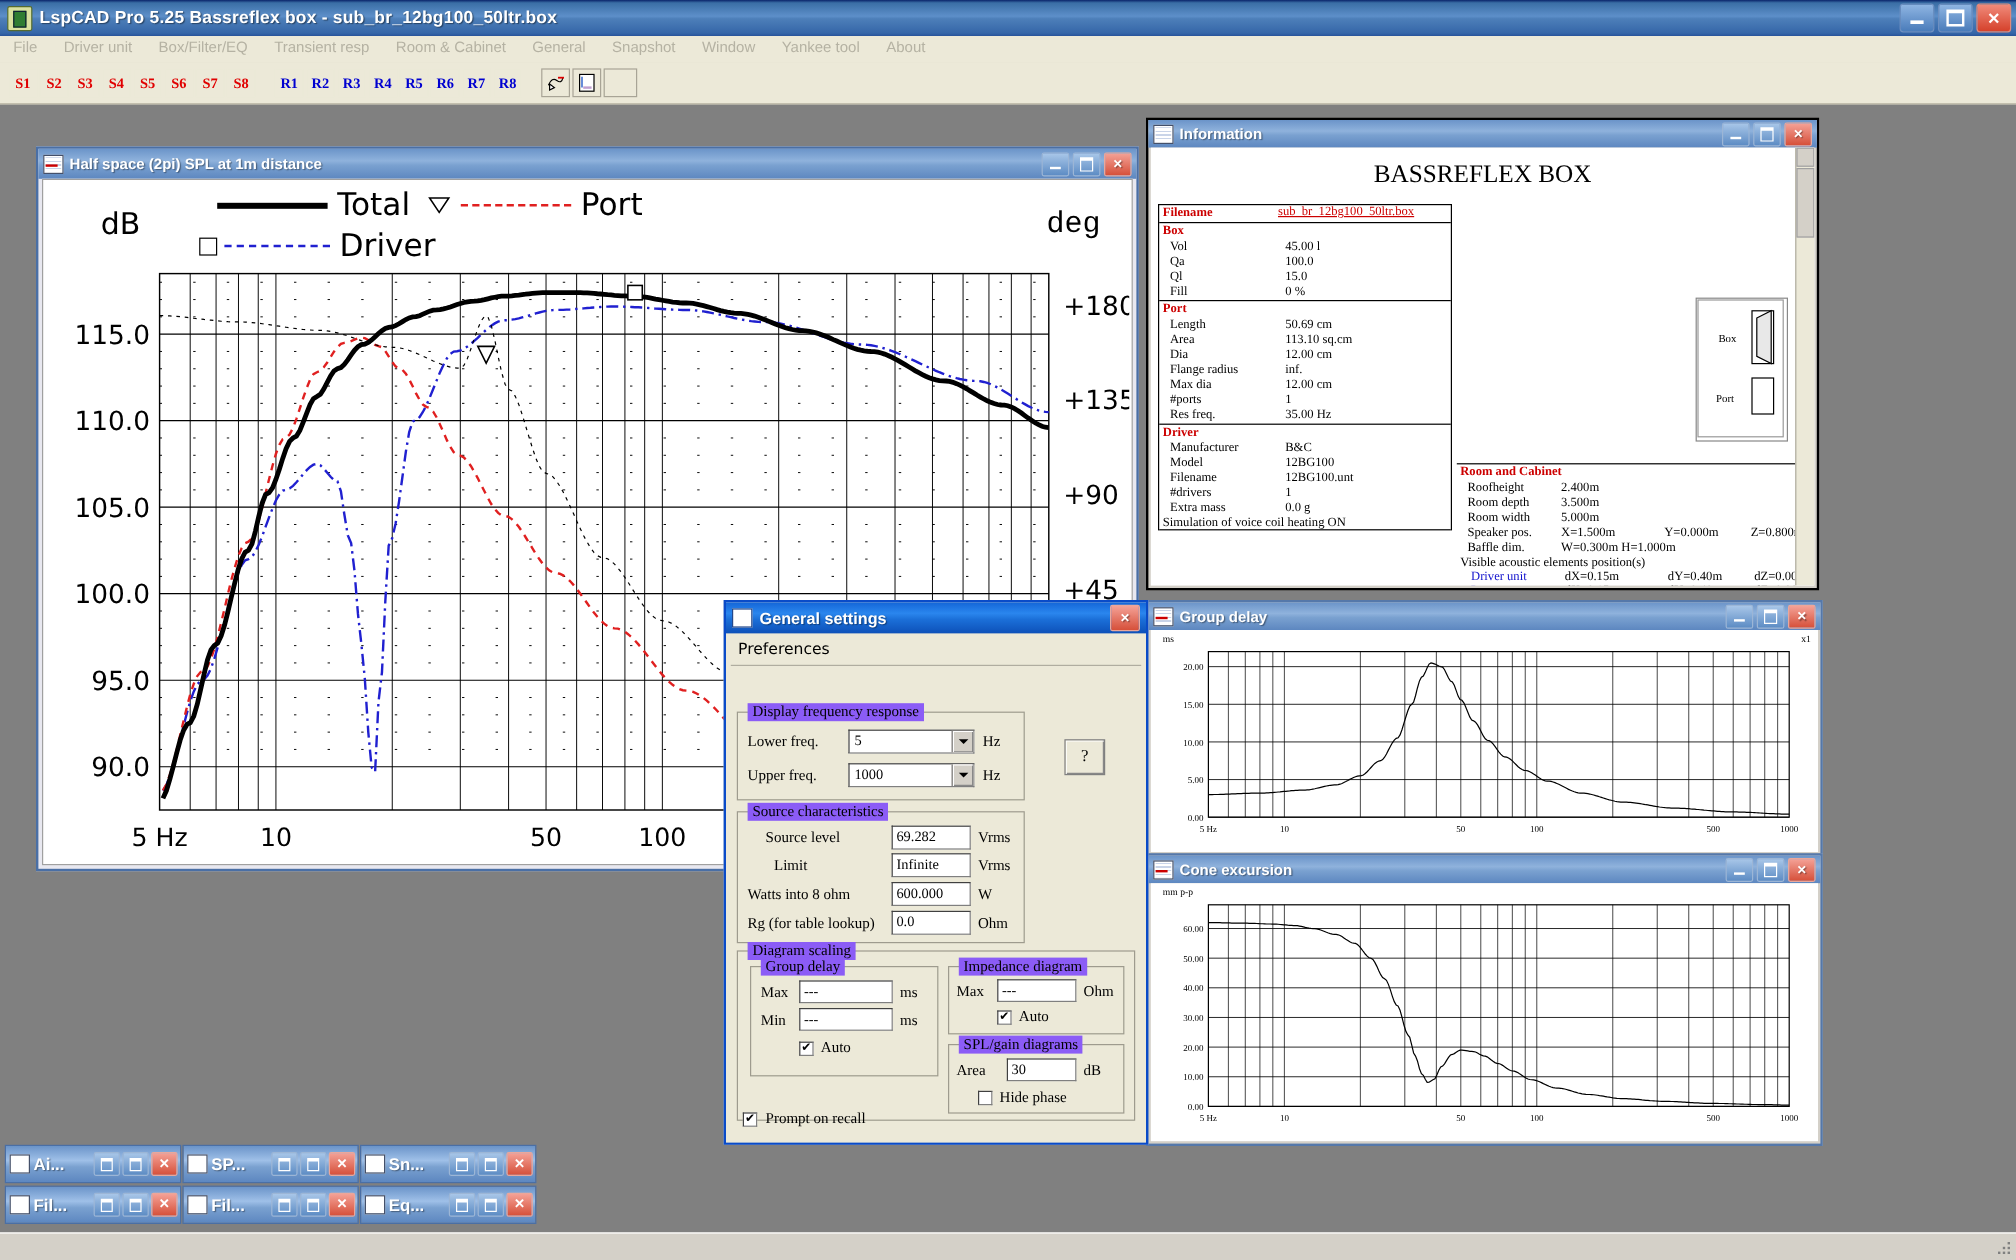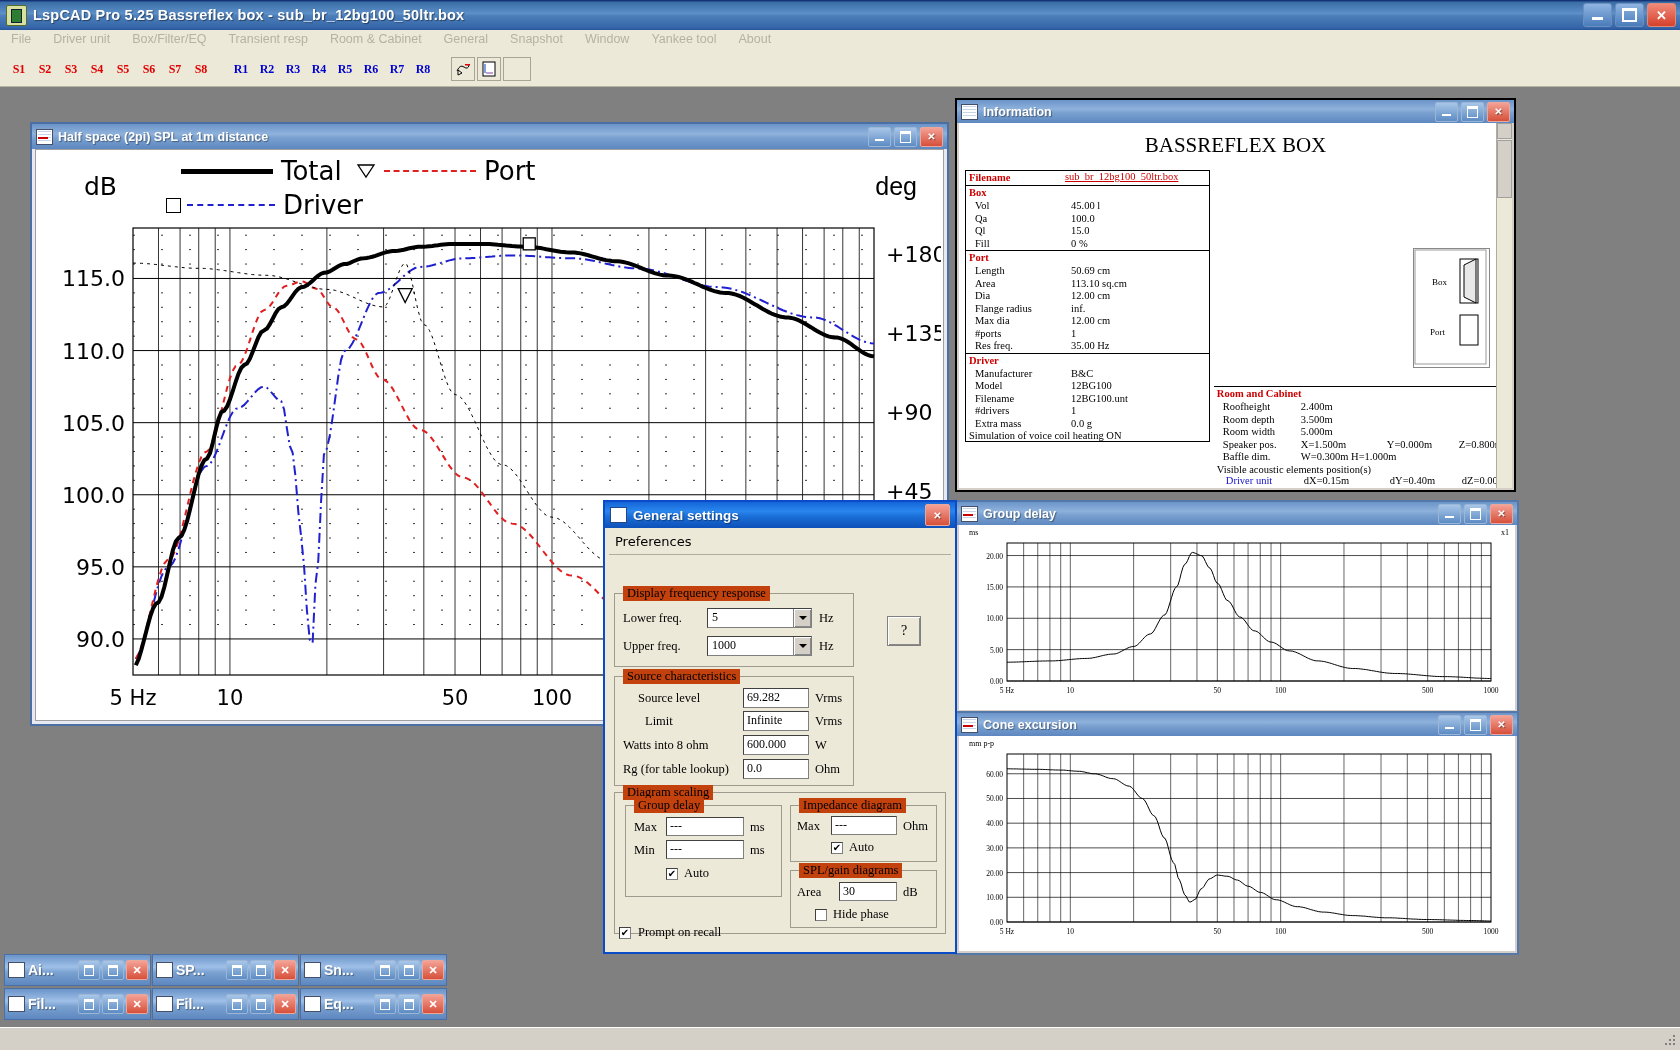--- a/index.html
+++ b/index.html
@@ -101,21 +101,21 @@
   .wb .g-max{width:9px;height:8px;border:1.5px solid #fff;border-top-width:3px;}
   .win-body{position:absolute;left:0;right:0;bottom:0;top:23px;background:#fff;}
 
   
   #spl-window{left:30px;top:122px;width:915px;height:600px;border:2px solid #4a6fa5;background:#e8e8f0;}
   #spl-window .win-title{height:25px;}
   #spl-window .win-body{top:25px;background:#fff;border:1px solid #a0a0a0;
      left:3px;right:3px;bottom:3px;}
   .spl-legend{position:absolute;left:0;top:0;width:100%;height:72px;}
   .lg-db{position:absolute;left:48px;top:22px;font-size:25px;font-family:"DejaVu Sans",sans-serif;}
-  .lg-deg{position:absolute;right:26px;top:22px;font-size:25px;font-family:Liberation Sans, sans-serif;}
+  .lg-deg{position:absolute;right:26px;top:22px;font-size:25px;font-family:Liberation Mono, monospace;}
   .lg-total{position:absolute;left:145px;top:6px;display:flex;align-items:center;}
   .lg-total .ln{width:92px;height:5px;background:#000;margin-right:8px;}
   .lg-total .lbl{font-size:26px;font-family:"DejaVu Sans",sans-serif;}
   .lg-driver{position:absolute;left:130px;top:40px;display:flex;align-items:center;}
   .lg-driver .sq{width:13px;height:13px;border:1.5px solid #000;background:#fff;margin-right:6px;}
   .lg-driver .ln{width:88px;height:0;border-top:2.5px dashed #2020d0;margin-right:8px;}
   .lg-driver .lbl{font-size:26px;font-family:"DejaVu Sans",sans-serif;}
   .lg-port{position:absolute;left:320px;top:6px;display:flex;align-items:center;}
   .lg-port .ln{width:92px;height:0;border-top:2px dashed #e02020;margin-right:8px;}
   .lg-port .lbl{font-size:26px;font-family:"DejaVu Sans",sans-serif;}
@@ -159,21 +159,21 @@
     text-shadow:1px 1px 1px rgba(0,0,0,.4);
   }
   #gensettings .dlg-title .dt-icon{
     width:15px;height:14px;margin:0 6px 0 5px;background:#fff;border:1px solid #23488a;
   }
   #gensettings .dlg-body{position:absolute;left:0;right:0;top:26px;bottom:0;background:#ece9d8;
     font-family:"Liberation Serif",serif;}
   .prefs-lbl{font-family:"DejaVu Sans",sans-serif;font-size:13px;padding:6px 0 0 10px;}
   .sep-line{border-top:1px solid #b0ada0;margin:5px 4px 0 4px;}
   .grp{position:absolute;border:1px solid #9e9b8e;}
-  .grp>.legend{position:absolute;top:-8px;left:8px;background:#c2410c;padding:0 4px;font-size:12.5px;}
+  .grp>.legend{position:absolute;top:-8px;left:8px;background:#8b5cf6;padding:0 4px;font-size:12.5px;}
   .fld{
     background:#fff;border:1px solid #7f7f7f;border-top-color:#404040;border-left-color:#404040;
     font-family:"Liberation Serif",serif;font-size:12px;padding:1px 3px;box-sizing:border-box;
   }
   .combo{display:flex;align-items:stretch;background:#fff;border:1px solid #7f7f7f;
      border-top-color:#404040;border-left-color:#404040;box-sizing:border-box;}
   .combo .val{flex:1;font-family:"Liberation Serif",serif;font-size:12px;padding:1px 4px;}
   .combo .arrow{width:17px;background:#d4d0c8;border-left:1px solid #808080;
     display:flex;align-items:center;justify-content:center;
     box-shadow:inset 1px 1px 0 #fff, inset -1px -1px 0 #888;}

